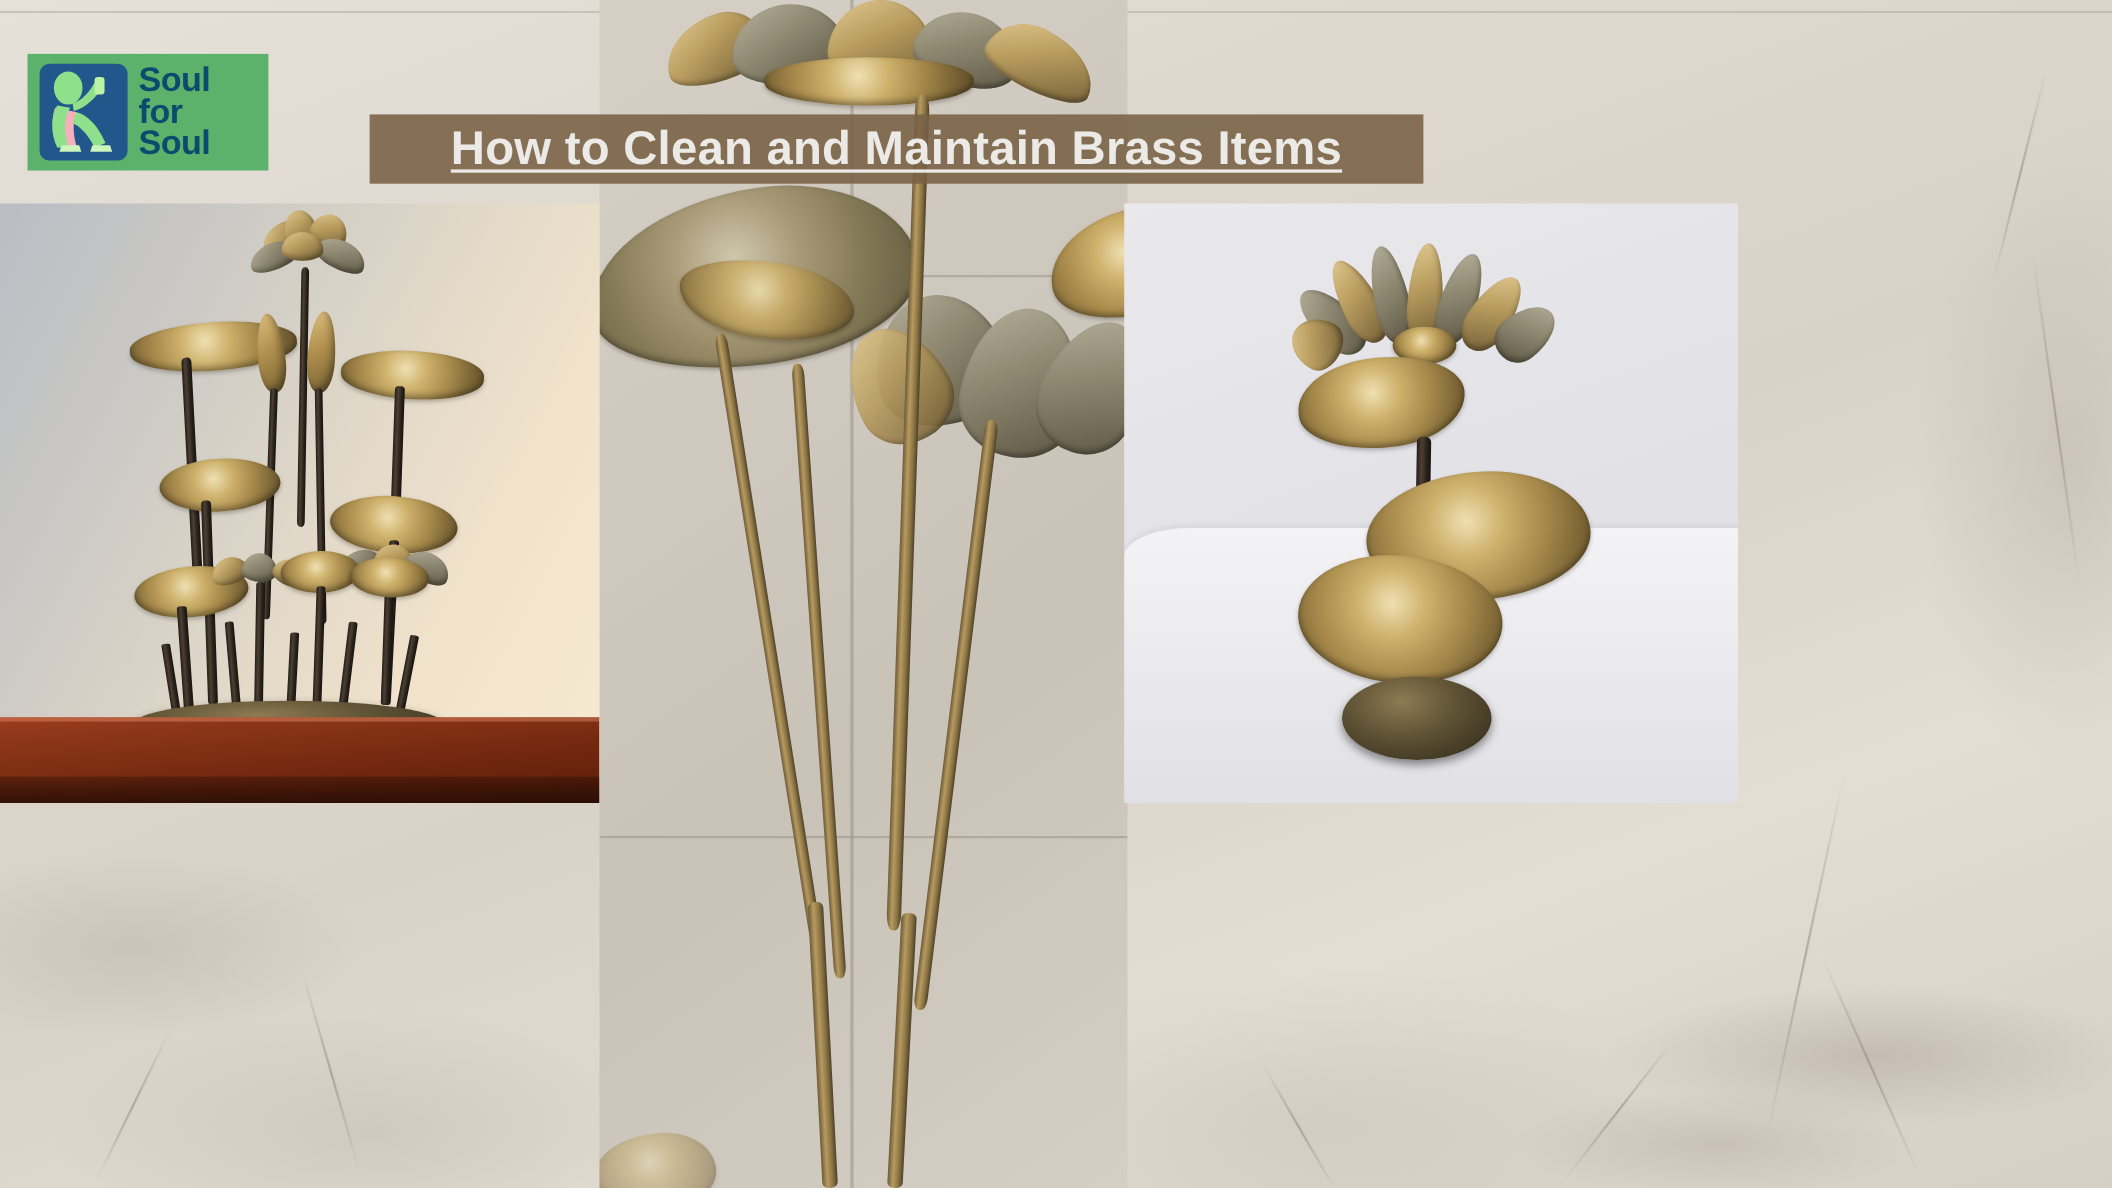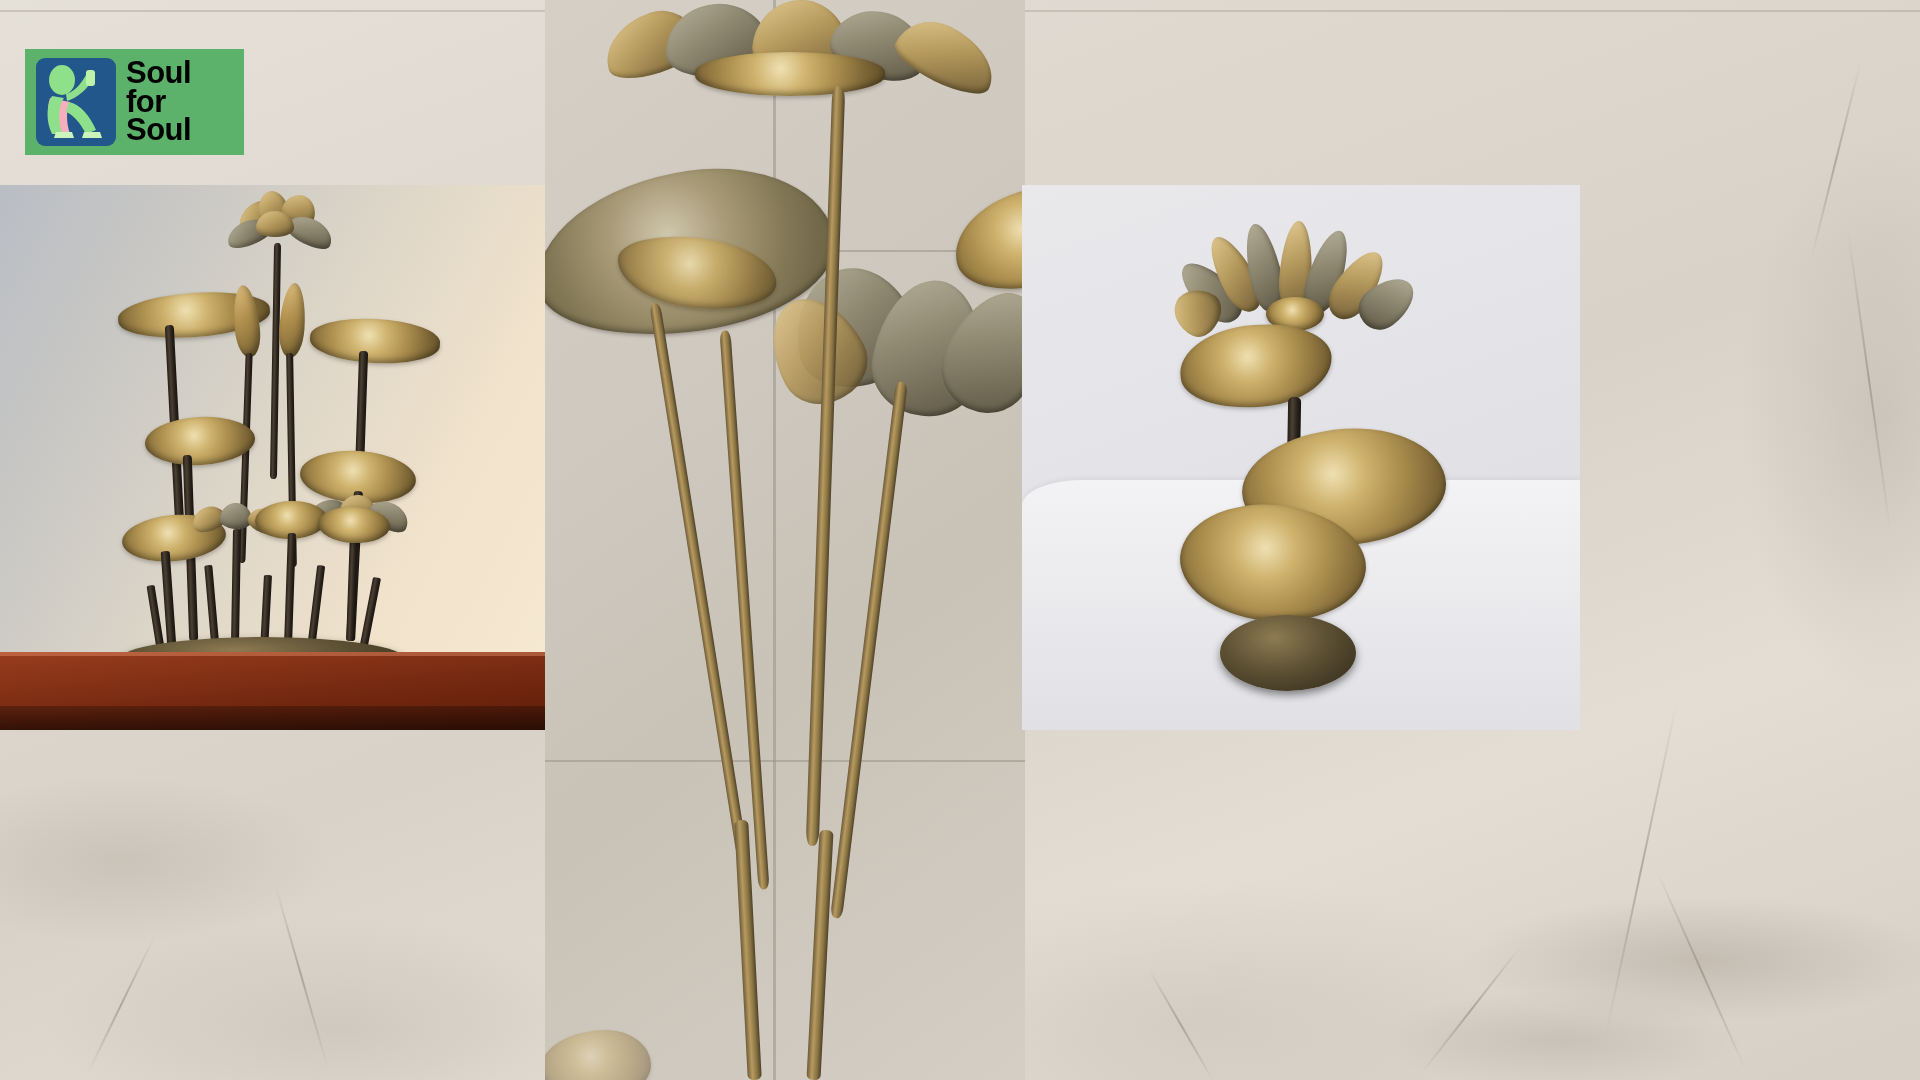--- a/index.html
+++ b/index.html
@@ -138,21 +138,21 @@
   }
   .logo-mark {
     width: 80px; height: 88px; flex: 0 0 auto;
     background: #22578c;
     border-radius: 9px;
     position: relative; overflow: hidden;
   }
   .logo-words {
     display:flex; flex-direction: column;
     line-height: .93;
-    color: #000000;
+    color: #0c4a6e;
     font-weight: 800;
     font-size: 31px;
     letter-spacing: -.5px;
   }
 
   
   .title-banner {
     position: absolute;
     left: 336px; top: 104px; width: 958px; height: 63px;
     background: rgba(120,97,68,.88);
@@ -315,14 +315,17 @@
         <path d="M20 74 L36 74 L38 80 L18 80 Z" fill="#ccf5bb"></path>
       </svg>
     </div>
     <div class="logo-words">
       <span>Soul</span>
       <span>for</span>
       <span>Soul</span>
     </div>
   </div>
 
+  <div class="title-banner">
+    <span class="title-text">How to Clean and Maintain Brass Items</span>
+  </div>
 
 </div>
 
 </body></html>

